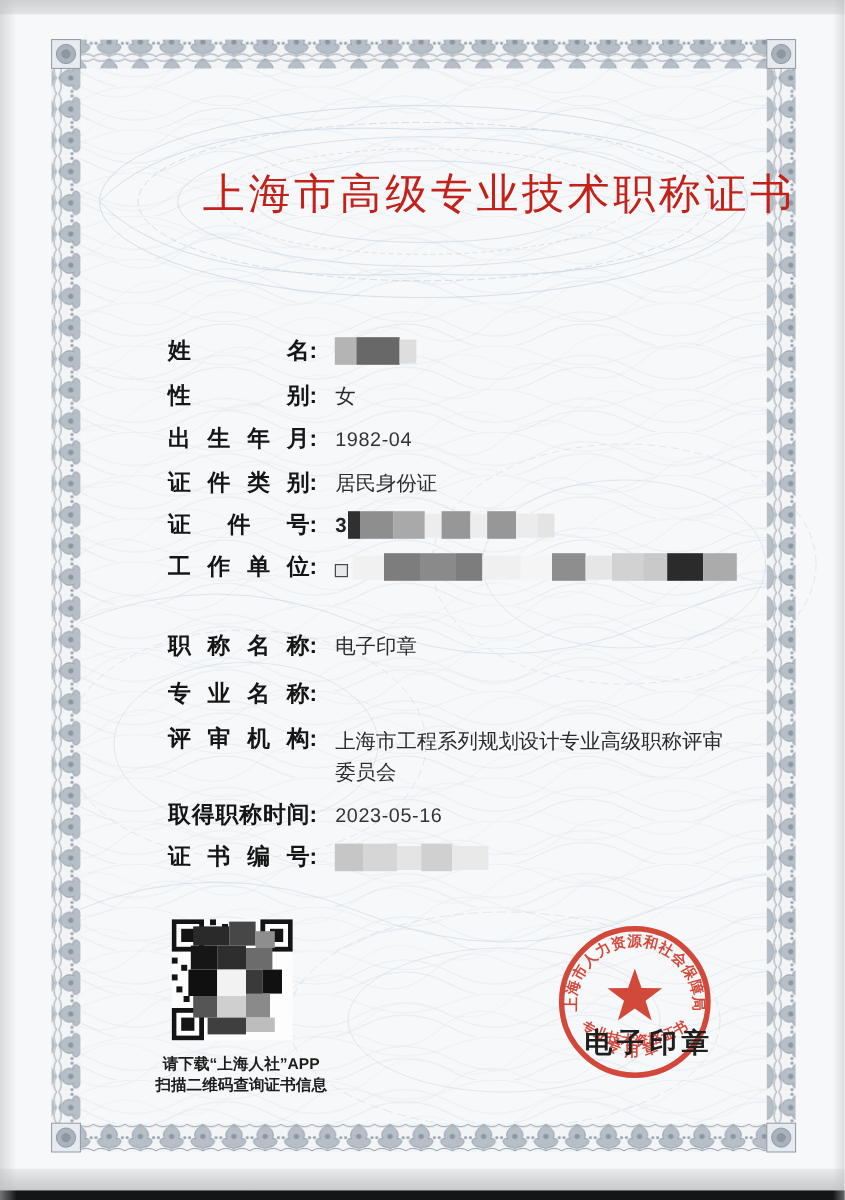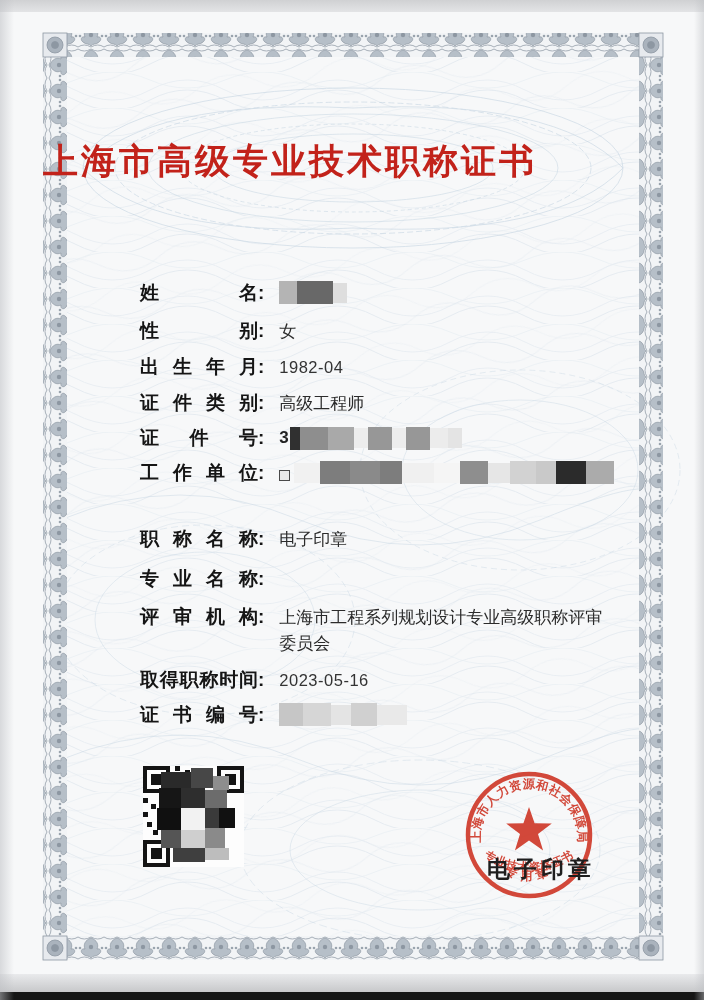--- a/index.html
+++ b/index.html
@@ -9,22 +9,22 @@
     background:linear-gradient(#d0d1d3,#e3e4e6); }
   .strip-bottom-grey { position:absolute; left:0; top:974px; width:704px; height:18px;
     background:linear-gradient(#e9eaec,#c7c8ca); }
   .strip-bottom-black { position:absolute; left:0; top:992px; width:704px; height:8px; background:#151515; }
   .edge-l { position:absolute; left:0; top:0; width:14px; height:1000px;
     background:linear-gradient(90deg, rgba(190,192,196,.55), rgba(190,192,196,0)); }
   .edge-r { position:absolute; right:0; top:0; width:10px; height:1000px;
     background:linear-gradient(-90deg, rgba(190,192,196,.5), rgba(190,192,196,0)); }
   svg.bg { position:absolute; left:0; top:0; }
 
-  .cert-title { position:absolute; left:43px; top:138px; width:620px; text-align:left;
-    font-size:35px; font-weight:bold; letter-spacing:3px; color:#c2221a; }
+  .cert-title { position:absolute; left:43px; top:138px; width:620px; text-align:right;
+    font-size:35px; font-weight:normal; letter-spacing:3px; color:#c2221a; }
 
   .row { position:absolute; left:140px; display:flex; align-items:flex-start; }
   .lbl { display:inline-flex; justify-content:space-between; width:118px;
     font-size:19px; font-weight:bold; color:#151515; line-height:24px; }
   .lbl i { font-style:normal; }
   .colon { font-size:19px; font-weight:bold; color:#151515; line-height:24px; }
   .val { margin-left:15px; line-height:24px; }
   .val-kai { font-family:"DejaVu Serif", serif; font-size:17px; color:#2b2b2b; }
   .val-num { font-family:Liberation Sans, sans-serif; font-size:16.5px; color:#333; letter-spacing:.5px; }
   .val-wrap { width:330px; line-height:26px;font-family:Liberation Serif, serif; }
@@ -172,21 +172,21 @@
   </div>
 
   <div class="row" style="top:391px">
     <span class="lbl">
         <i>证</i>
         <i>件</i>
         <i>类</i>
         <i>别</i>
       </span>
     <span class="colon">:</span>
-    <span class="val val-kai">高级工程师</span>
+    <span class="val val-kai">居民身份证</span>
   </div>
 
   <div class="row" style="top:426px">
     <span class="lbl">
         <i>证</i>
         <i>件</i>
         <i>号</i>
       </span>
     <span class="colon">:</span>
     <span class="val">
@@ -331,20 +331,24 @@
         <rect x="62" y="42" width="14" height="22" fill="#3a3a3a"></rect>
         <rect x="76" y="42" width="16" height="20" fill="#111111"></rect>
         <rect x="18" y="64" width="20" height="18" fill="#555555"></rect>
         <rect x="38" y="64" width="24" height="18" fill="#cfcfcf"></rect>
         <rect x="62" y="62" width="20" height="20" fill="#8a8a8a"></rect>
         <rect x="30" y="82" width="32" height="14" fill="#3f3f3f"></rect>
         <rect x="62" y="82" width="24" height="12" fill="#bdbdbd"></rect>
       </g>
     </svg>
   </div>
+  <div class="qr-caption">
+    <div>请下载“上海人社”APP</div>
+    <div>扫描二维码查询证书信息</div>
+  </div>
 
   <div class="seal-wrap">
     <svg width="132" height="132" viewBox="0 0 132 132">
       <g opacity="0.92">
         <circle cx="66" cy="66" r="61" fill="none" stroke="#cf3a2a" stroke-width="4.5"></circle>
         <polygon points="66,38 71.6,54.3 88.8,54.6 75,64.9 80.1,81.4 66,71.5 51.9,81.4 57,64.9 43.2,54.6 60.4,54.3" fill="#cf3a2a"></polygon>
         <defs>
           <path id="arcTop" d="M 18,78 A 49,49 0 1 1 114,78" fill="none"></path>
           <path id="arcMid" d="M 24,90 Q 66,114 108,90" fill="none"></path>
           <path id="arcBot" d="M 38,102 Q 66,120 94,102" fill="none"></path>

